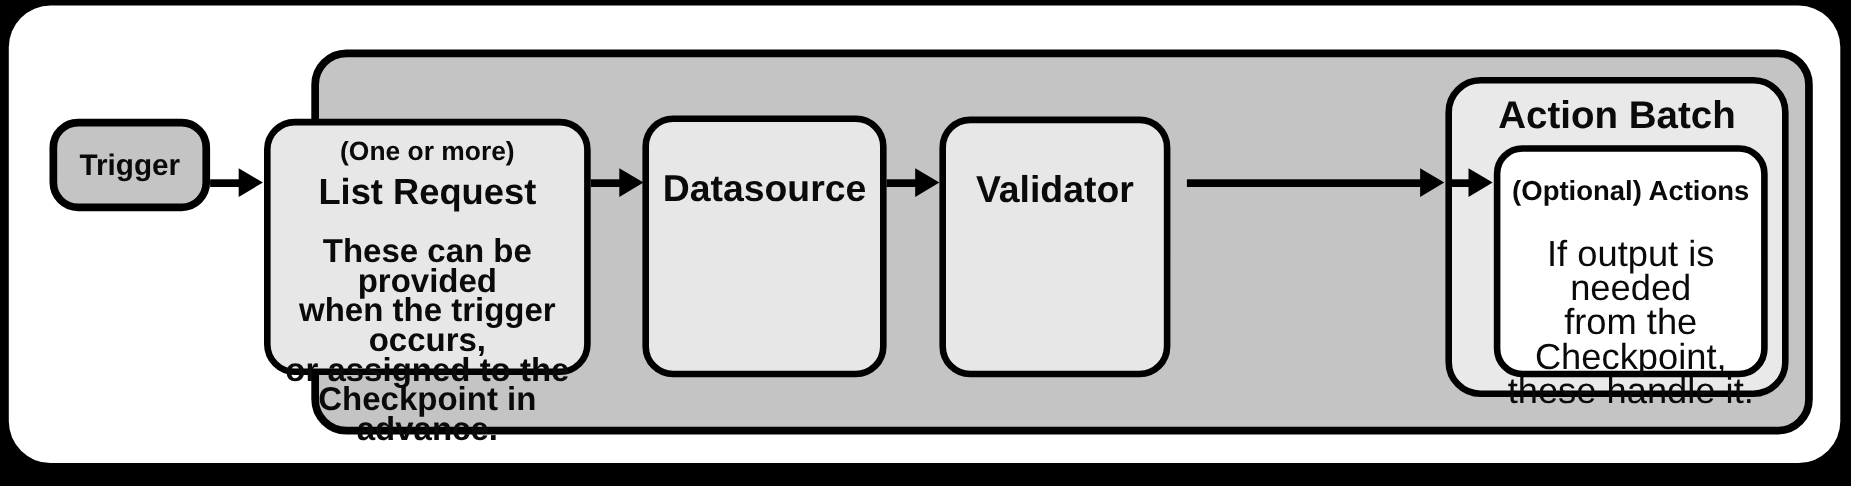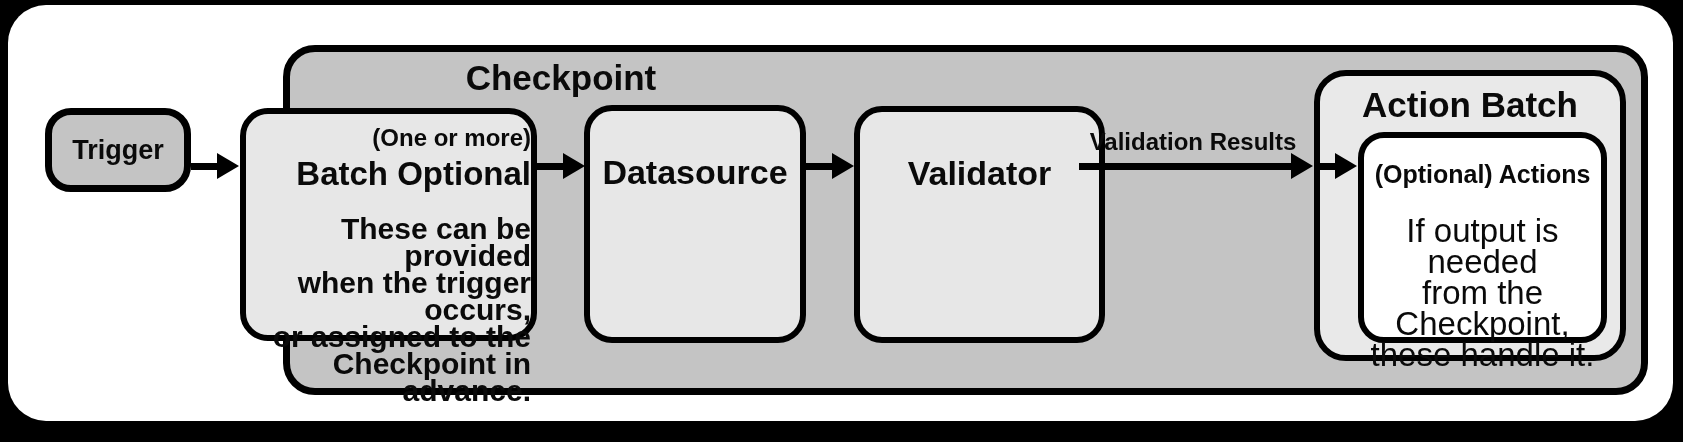--- a/index.html
+++ b/index.html
@@ -22,26 +22,26 @@
   .node{
     position:absolute;box-sizing:border-box;background:#e7e7e7;
     border:6px solid #000;border-radius:28px;text-align:center;
   }
   .trigger{
     left:37px;top:103px;width:146px;height:84px;
     background:#c4c4c4;border-width:7px;border-radius:26px;
     display:flex;align-items:center;justify-content:center;
     font-size:27px;font-weight:700;
   }
-  .batch{left:232px;top:103px;width:297px;height:233px;padding-top:9px;text-align:right;}
+  .batch{left:232px;top:103px;width:297px;height:233px;padding-top:9px;}
   .batch .sub{font-size:24px;font-weight:700;line-height:30px;}
   .batch .big{font-size:33px;font-weight:700;line-height:42px;}
   .batch .body{margin-top:20px;font-size:30px;font-weight:700;line-height:27px;white-space:pre-line;}
   .datasource{left:576px;top:100px;width:222px;height:238px;padding-top:40px;}
-  .validator{left:846px;top:101px;width:251px;height:237px;padding-top:40px;}
+  .validator{left:846px;top:101px;width:210px;height:237px;padding-top:40px;}
   .node .big2{font-size:34px;font-weight:700;line-height:42px;}
   .action-list{
     position:absolute;left:1306px;top:65px;width:312px;height:291px;box-sizing:border-box;
     background:#e9e9e9;border:6px solid #000;border-radius:32px;text-align:center;
   }
   .al-title{margin-top:9px;font-size:35px;font-weight:700;line-height:40px;}
   .actions-box{
     position:absolute;left:1350px;top:127px;width:249px;height:211px;box-sizing:border-box;
     background:#ffffff;border:6px solid #000;border-radius:26px;text-align:center;padding-top:21px;
   }
@@ -58,53 +58,51 @@
     font-size:24px;font-weight:700;line-height:30px;
   }
 </style>
 </head>
 <body>
 
 <div class="stage">
   <div class="outer-panel">
 
     <div class="checkpoint"></div>
-    <div class="checkpoint-title">Checkpoint</div>
 
     <div class="node trigger">
       <span>Trigger</span>
     </div>
 
     <div class="aline" style="left:183px;width:27px;"></div>
     <div class="ahead" style="left:209px;"></div>
 
     <div class="node batch">
       <div class="sub">(One or more)</div>
-      <div class="big">Batch Optional</div>
+      <div class="big">List Request</div>
       <div class="body">These can be provided
 when the trigger occurs,
 or assigned to the
 Checkpoint in advance.</div>
     </div>
 
     <div class="aline" style="left:529px;width:27px;"></div>
     <div class="ahead" style="left:555px;"></div>
 
     <div class="node datasource">
       <div class="big2">Datasource</div>
     </div>
 
     <div class="aline" style="left:798px;width:27px;"></div>
     <div class="ahead" style="left:824px;"></div>
 
     <div class="node validator">
       <div class="big2">Validator</div>
     </div>
 
-    <div class="vr-label">Validation Results</div>
     <div class="aline" style="left:1071px;width:213px;"></div>
     <div class="ahead" style="left:1283px;"></div>
 
     <div class="action-list">
       <div class="al-title">Action Batch</div>
     </div>
 
     <div class="aline" style="left:1310px;width:18px;"></div>
     <div class="ahead" style="left:1327px;"></div>
 

